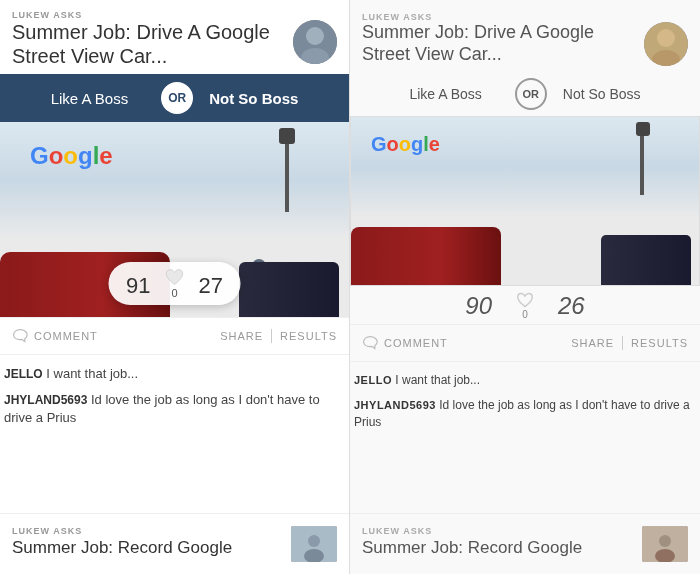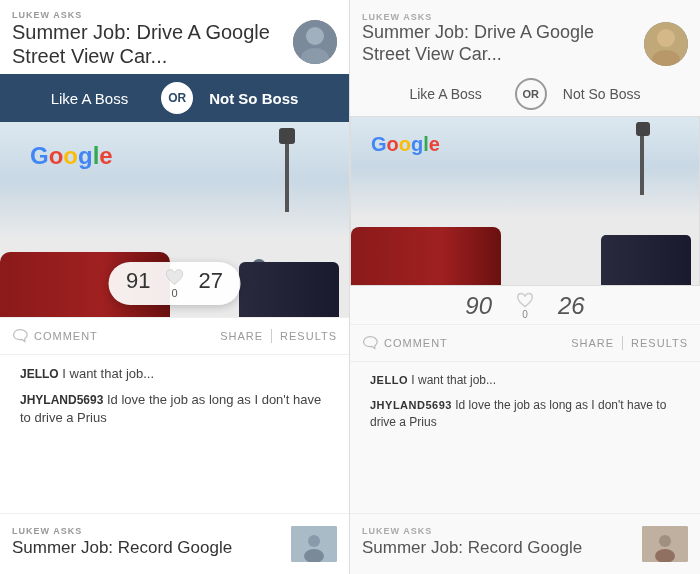--- a/index.html
+++ b/index.html
@@ -167,21 +167,21 @@
       left: 50%;
       transform: translateX(-50%);
       display: flex;
       align-items: center;
       gap: 0;
     }
     .score-pill {
       background: rgba(255,255,255,0.92);
       border-radius: 30px;
       display: flex;
-      align-items: flex-start;
+      align-items: flex-end;
       padding: 6px 18px;
       gap: 14px;
       box-shadow: 0 2px 8px rgba(0,0,0,0.2);
     }
     .score-num {
       font-size: 22px;
       font-weight: 300;
       color: #333;
     }
     .heart-icon {
@@ -246,21 +246,21 @@
       color: #999;
       font-size: 11px;
       letter-spacing: 1px;
       text-transform: uppercase;
       cursor: pointer;
       font-weight: 500;
     }
 
     
     .comments-section {
-      padding: 10px 20px;
+      padding: 10px 4px;
       flex: 1;
       overflow: hidden;
     }
     .comment-item {
       margin-bottom: 8px;
       font-size: 13px;
       color: #444;
       line-height: 1.4;
     }
     .comment-user {

